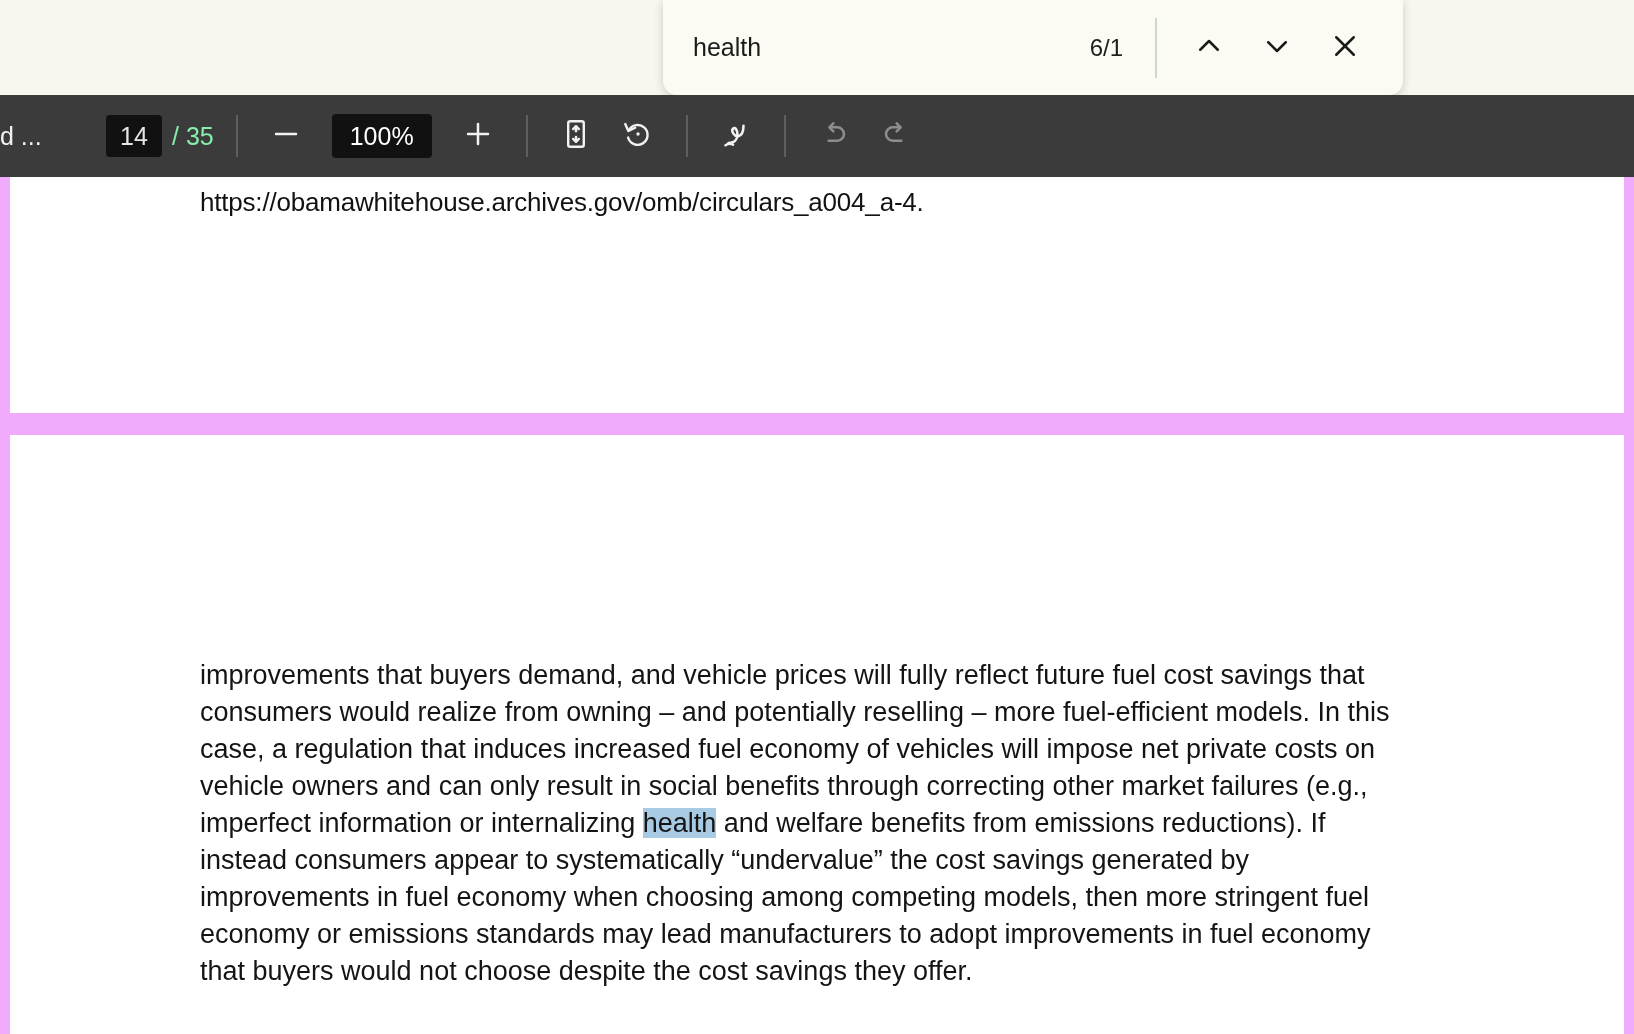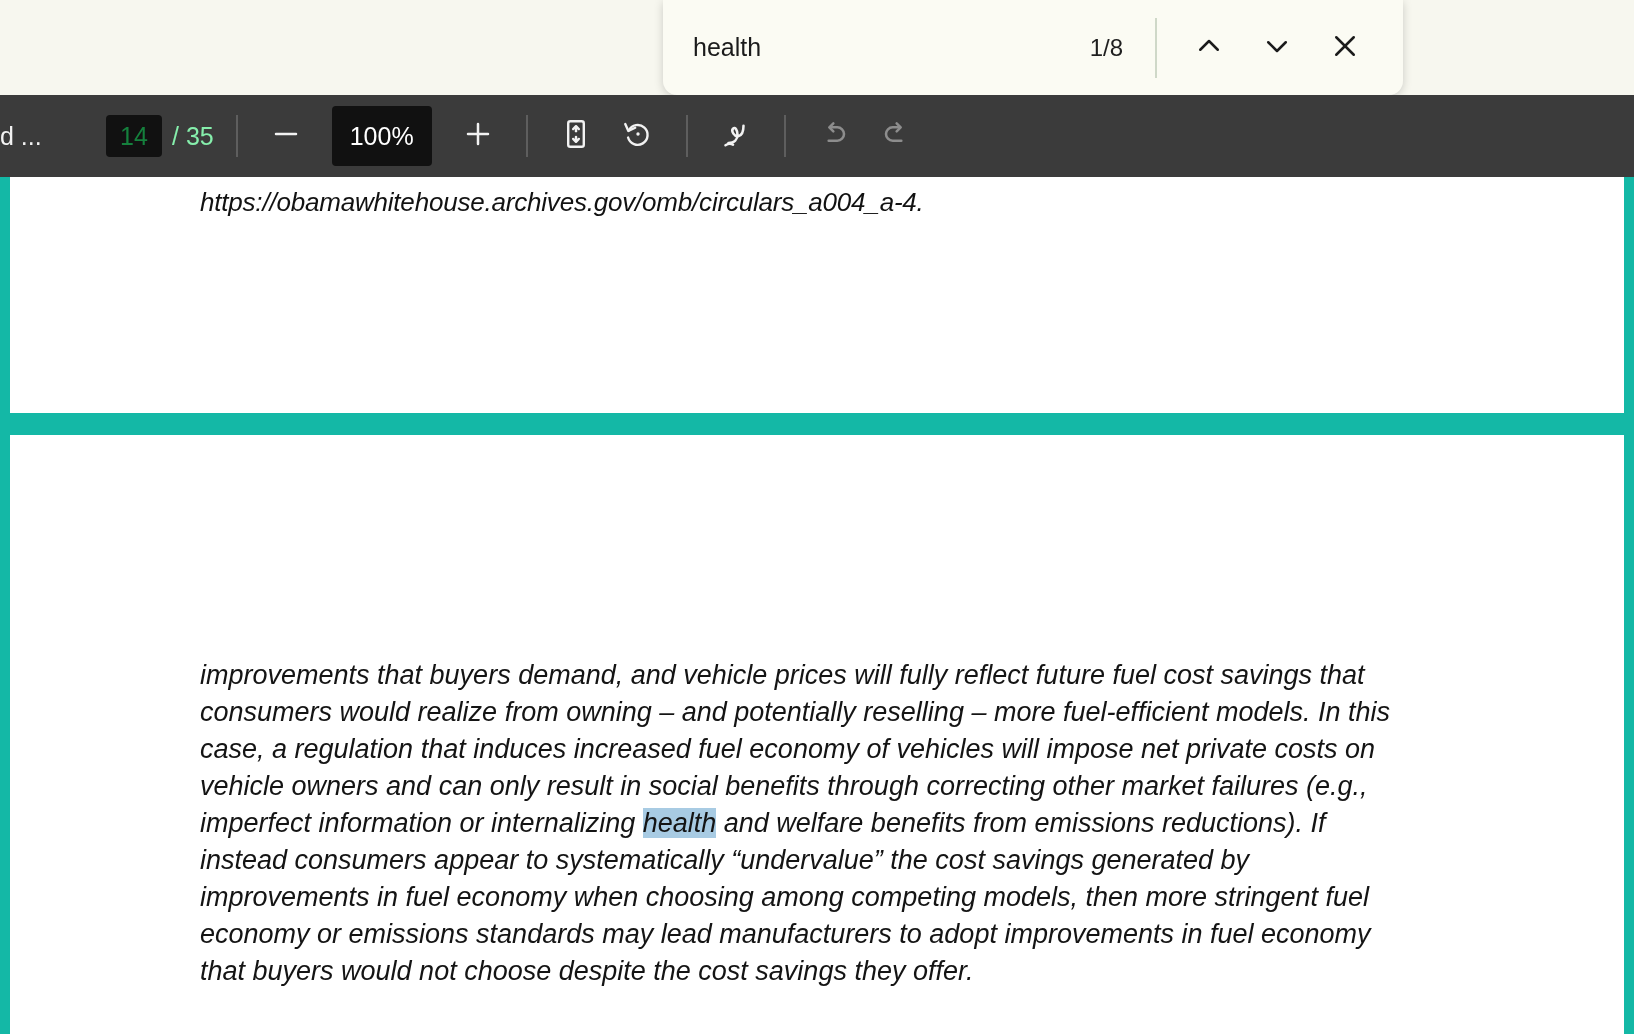--- a/index.html
+++ b/index.html
@@ -102,21 +102,21 @@
     display: flex;
     align-items: center;
     gap: 10px;
   }
   .page-input {
     width: 52px;
     height: 40px;
     background: #111111;
     border: none;
     border-radius: 4px;
-    color: #15803d;
+    color: #e5e5e5;
     font-family: "Liberation Sans", sans-serif;
     font-size: 25px;
     text-align: center;
     outline: none;
   }
   .page-total {
     font-size: 25px;
     color: #86efac;
   }
   .tb-divider {
@@ -136,42 +136,41 @@
     display: flex;
     align-items: center;
     justify-content: center;
     border-radius: 6px;
     cursor: pointer;
     color: #f2f2f2;
   }
   .tb-icon-btn.disabled { color: #8d8d8d; }
   .zoom-level {
     min-width: 100px;
-    height: 60px;
+    height: 44px;
     background: #111111;
     border-radius: 4px;
     display: flex;
     align-items: center;
     justify-content: center;
     font-size: 25px;
     color: #ffffff;
     padding: 0 6px;
     box-sizing: border-box;
   }
 
   
   .viewer {
     position: absolute;
     left: 0;
     top: 177px;
     width: 1634px;
     height: 857px;
-    background: #14b8a6;
+    background: #f0abfc;
     overflow: hidden;
-    font-style: italic;
   }
   .page {
     position: absolute;
     left: 10px;
     width: 1614px;
     background: #ffffff;
     box-sizing: border-box;
   }
   .page-prev {
     top: 0;
@@ -213,21 +212,21 @@
     background: #a8cbe3;
   }
 </style>
 </head>
 <body>
 
 <div class="top-strip"></div>
 
 <div class="find-bar">
   <input class="find-input" type="text" value="health" style="">
-  <span class="find-count">1/8</span>
+  <span class="find-count">6/1</span>
   <div class="find-sep"></div>
 
   <div class="find-btn">
     <span>
       <svg width="30" height="30" viewBox="0 0 24 24" fill="none" stroke="currentColor" stroke-width="2" stroke-linecap="round" stroke-linejoin="round">
         <polyline points="5 15 12 8 19 15"></polyline>
       </svg>
     </span>
   </div>
 

